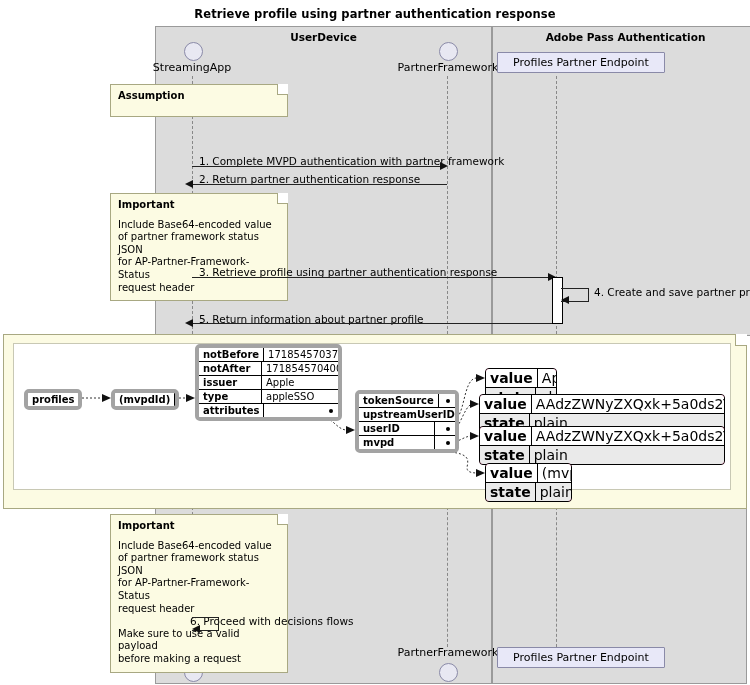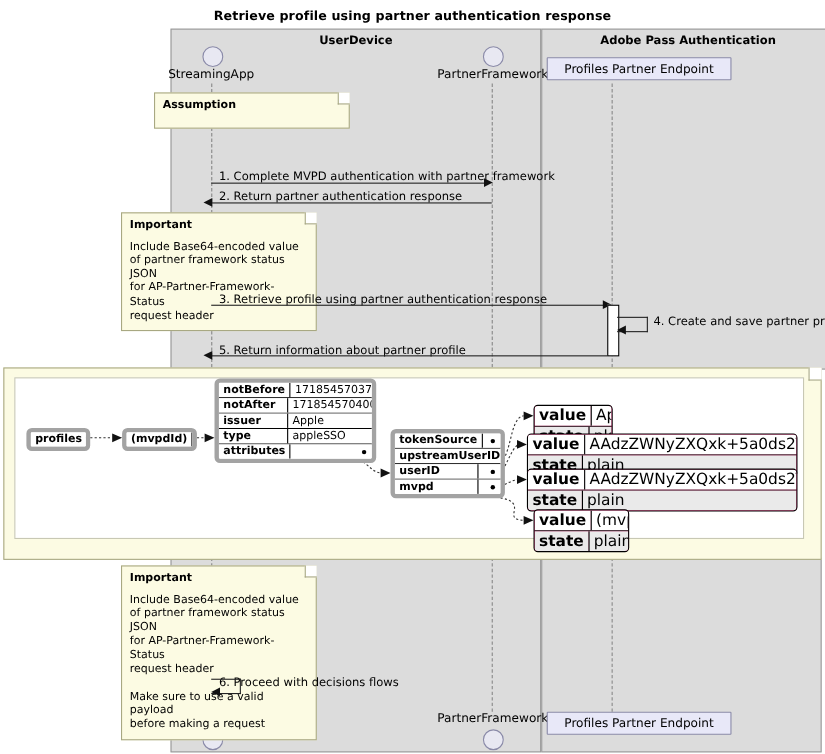--- a/index.html
+++ b/index.html
@@ -151,21 +151,21 @@
 <div class="participant-box" style="left:497px;top:647px;">Profiles Partner Endpoint</div>
 
 <div class="lifeline" style="left:192px;top:76px;height:258px;"></div>
 <div class="lifeline" style="left:447px;top:76px;height:258px;"></div>
 <div class="lifeline" style="left:556px;top:76px;height:258px;"></div>
 
 <div class="lifeline" style="left:192px;top:507px;height:140px;"></div>
 <div class="lifeline" style="left:447px;top:507px;height:140px;"></div>
 <div class="lifeline" style="left:556px;top:507px;height:140px;"></div>
 
-<div class="note" style="left:110px;top:84px;width:162px;margin-left:30px;">
+<div class="note" style="left:110px;top:84px;width:162px;">
   <div class="fold"></div>
   <div class="note-title">Assumption</div>
 </div>
 
 <div class="note" style="left:110px;top:193px;width:162px;">
   <div class="fold"></div>
   <div class="note-title">Important</div>
   <div class="note-body">Include Base64-encoded value
 of partner framework status JSON
 for AP-Partner-Framework-Status
@@ -199,21 +199,21 @@
 <div class="activation" style="left:552px;top:277px;height:45px;"></div>
 
 <div class="msg-label" style="left:594px;top:286px;">4. Create and save partner profile</div>
 <div class="selfmsg" style="left:561px;top:288px;width:27px;height:12px;"></div>
 <div class="arrow-l" style="left:561px;top:296px;"></div>
 
 <div class="msg-label" style="left:199px;top:313px;">5. Return information about partner profile</div>
 <div class="msg-line" style="left:192px;top:323px;width:360px;"></div>
 <div class="arrow-l" style="left:185px;top:319px;"></div>
 
-<div class="msg-label" style="left:199px;top:615px;">6. Proceed with decisions flows</div>
+<div class="msg-label" style="left:190px;top:615px;">6. Proceed with decisions flows</div>
 <div class="selfmsg" style="left:192px;top:617px;width:26px;height:12px;"></div>
 <div class="arrow-l" style="left:192px;top:625px;"></div>
 
 <div id="json-panel">
   <div class="fold"></div>
   <div id="json-inner">
 
     <svg class="curve" style="left:0;top:0;width:716px;height:145px;">
 
       <line x1="60" y1="54" x2="88" y2="54" stroke="#333" stroke-width="1" stroke-dasharray="2,2"></line>

